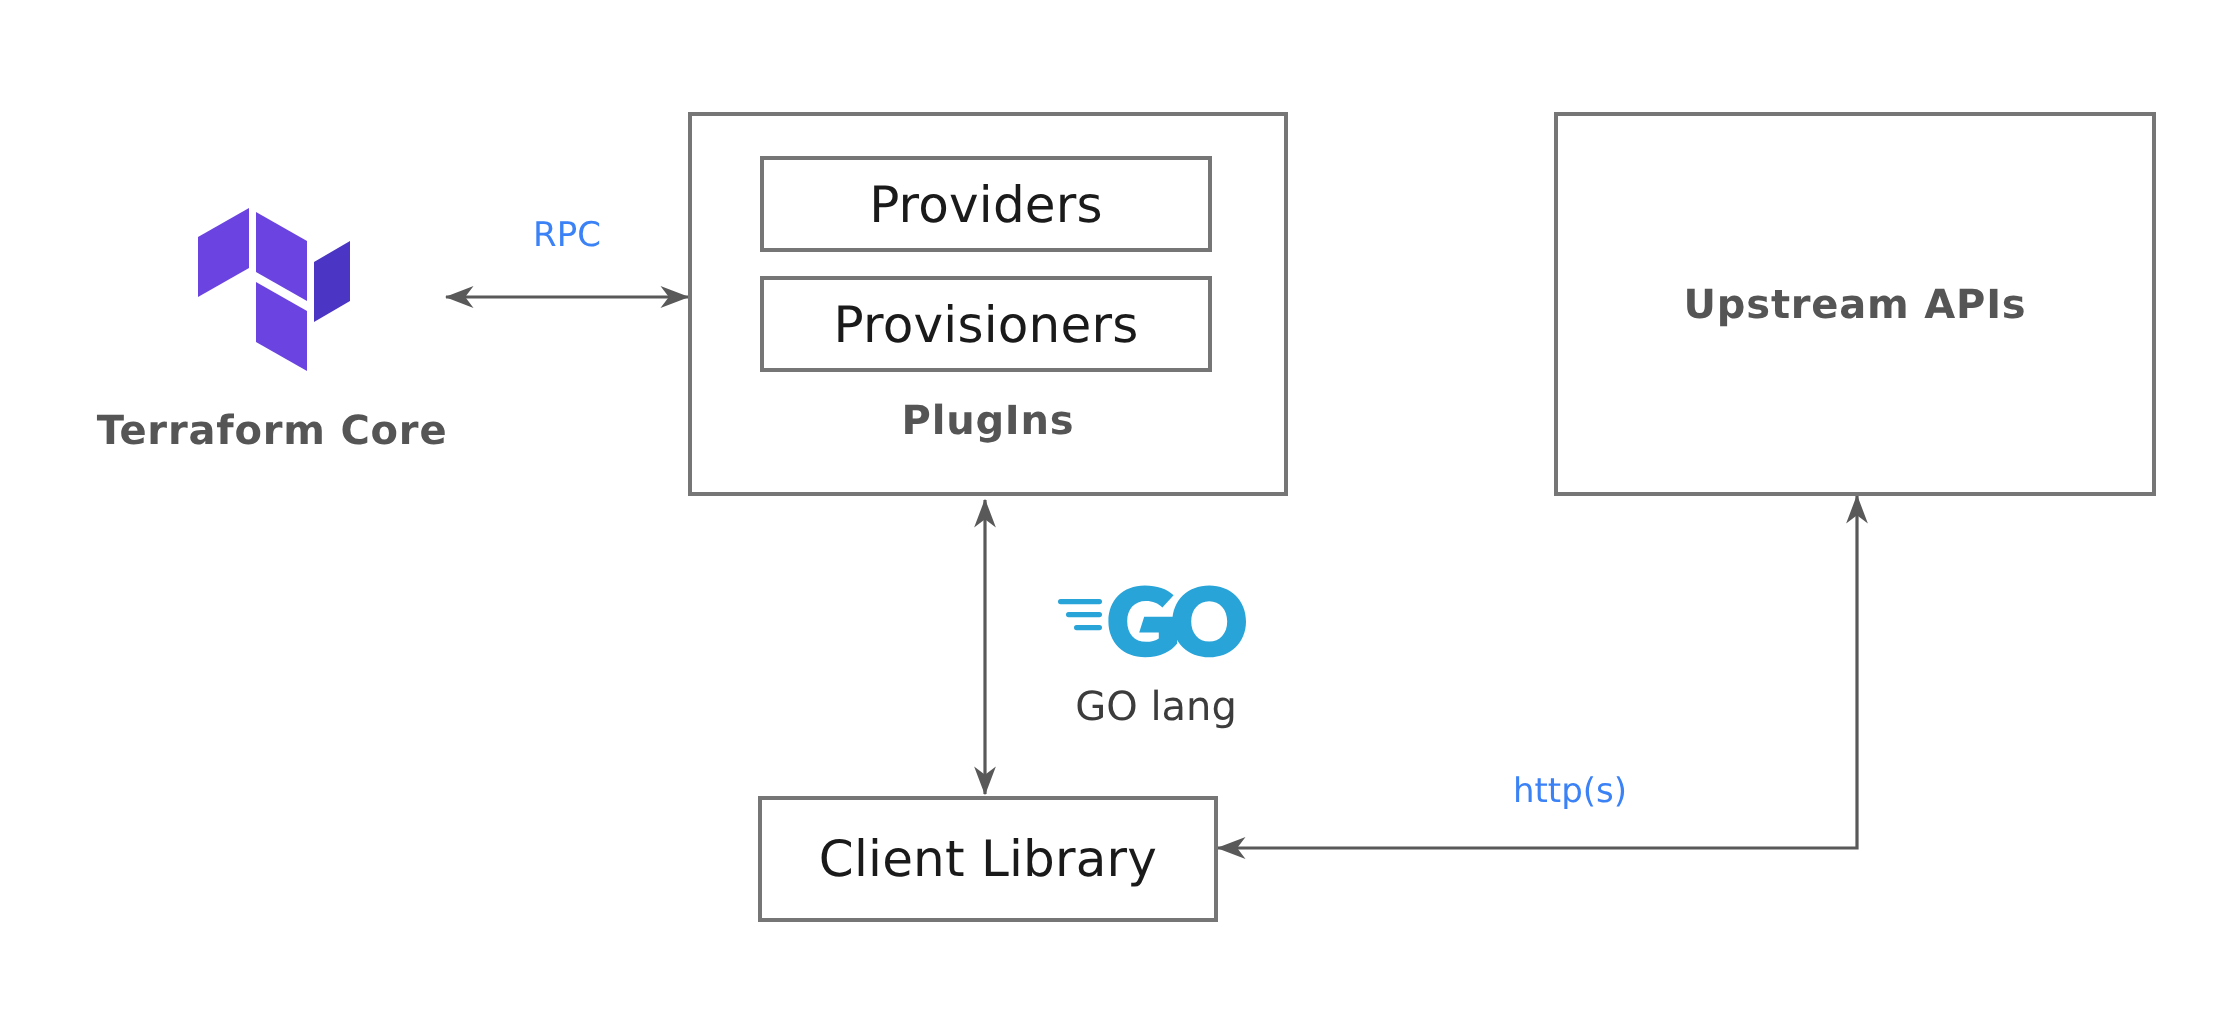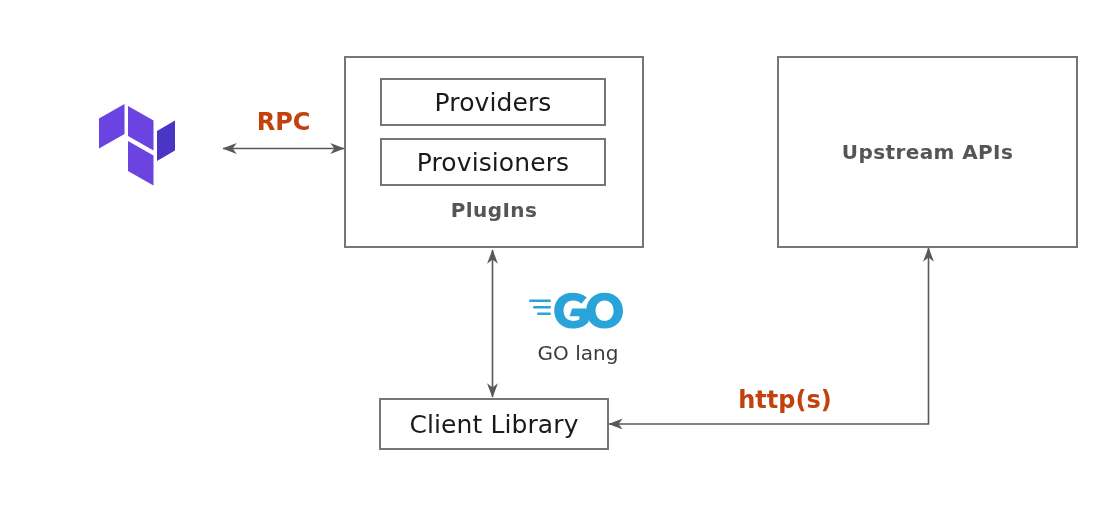--- a/index.html
+++ b/index.html
@@ -47,23 +47,23 @@
     white-space: nowrap;
   }
   .lbl-bold-gray {
     color: #555555;
     font-size: 20px;
     font-weight: bold;
     letter-spacing: 0.4px;
     white-space: nowrap;
   }
   .lbl-edge {
-    color: #c2410c;
-    font-size: 24px;
-    font-weight: 700;
+    color: #3b82f6;
+    font-size: 17px;
+    font-weight: 400;
     white-space: nowrap;
   }
   .lbl-golang {
     color: #3c3c3c;
     font-size: 20px;
     font-weight: 400;
     white-space: nowrap;
   }
 
   
@@ -118,20 +118,21 @@
       <polygon points="1,14.5 26.5,0 26.5,30 1,44.5" fill="#6b43e0"></polygon>
 
       <polygon points="30,2 55.5,16.5 55.5,46.5 30,32" fill="#6b43e0"></polygon>
 
       <polygon points="77,16.5 77,46.5 59,57 59,27" fill="#4a35c4"></polygon>
 
       <polygon points="30,37 55.5,51.5 55.5,81.5 30,67" fill="#6b43e0"></polygon>
     </svg>
   </div>
 
+  <div class="abs lbl-bold-gray" style="left:0px; top:203px; width:272px; text-align:center;">Terraform Core</div>
 
   <div class="abs lbl-edge" style="left:223px; top:108px; width:121px; text-align:center;">RPC</div>
 
   <div class="box" style="left:344px; top:56px; width:300px; height:192px;">
 
     <div class="inner-box" style="left:34px; top:20px; width:226px; height:48px;">
       <span class="lbl-regular">Providers</span>
     </div>
 
     <div class="inner-box" style="left:34px; top:80px; width:226px; height:48px;">
@@ -164,18 +165,18 @@
                C87.3 36.6 95 29.1 95 18.7 C95 8.3 87.3 0.8 76.6 0.8 Z
                M76.6 28.8 C71.3 28.8 67.6 24.6 67.6 18.7 C67.6 12.8 71.3 8.6 76.6 8.6
                C81.9 8.6 85.6 12.8 85.6 18.7 C85.6 24.6 81.9 28.8 76.6 28.8 Z"></path>
     </svg>
   </div>
 
   <div class="abs lbl-edge" style="left:690px; top:386px; width:190px; text-align:center;">http(s)</div>
 
   <div class="abs lbl-golang" style="left:463px; top:341px; width:230px; text-align:center;">GO lang</div>
 
-  <div class="box" style="left:379px; top:398px; width:230px; height:52px;
+  <div class="box" style="left:379px; top:398px; width:230px; height:63px;
               display:flex; align-items:center; justify-content:center;">
     <span class="lbl-regular">Client Library</span>
   </div>
 
 </div>
 
 </body></html>

